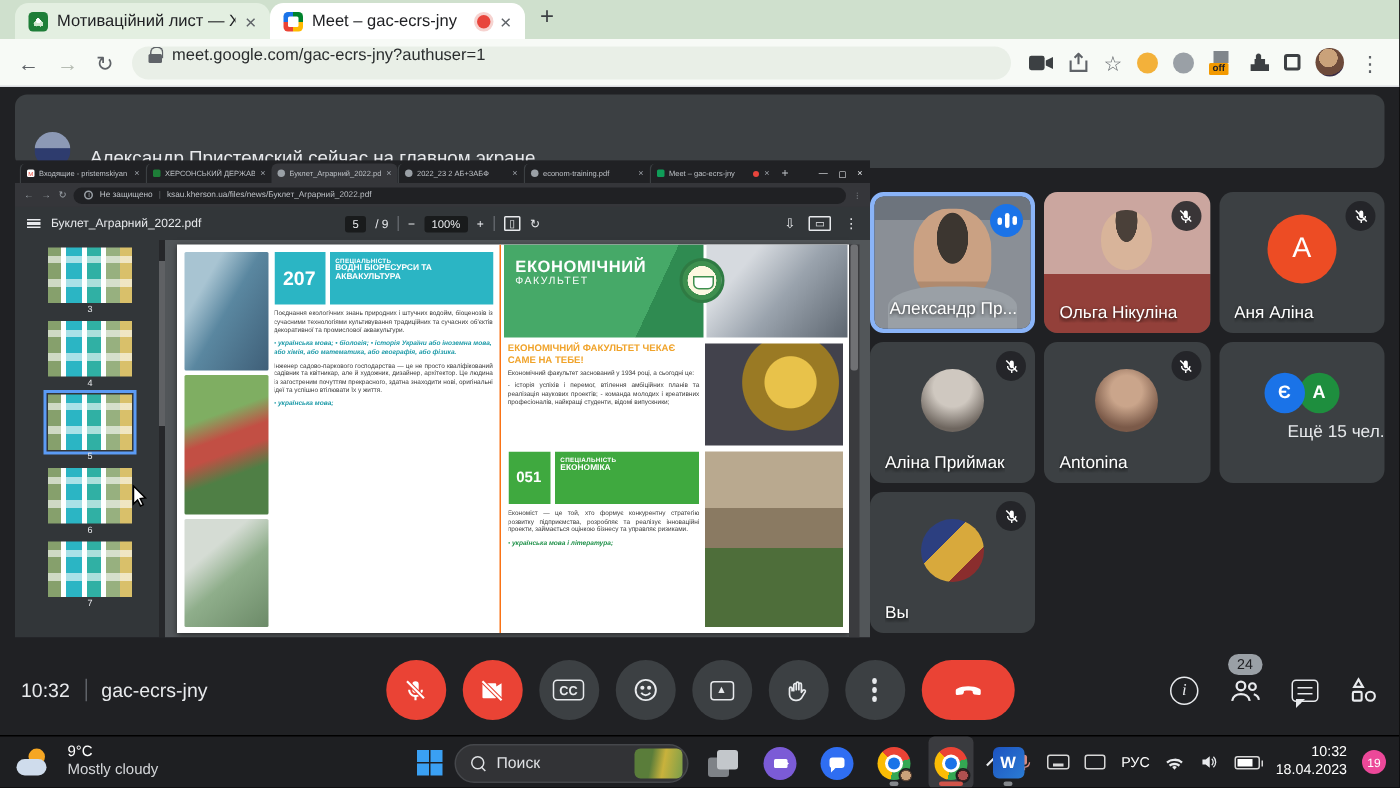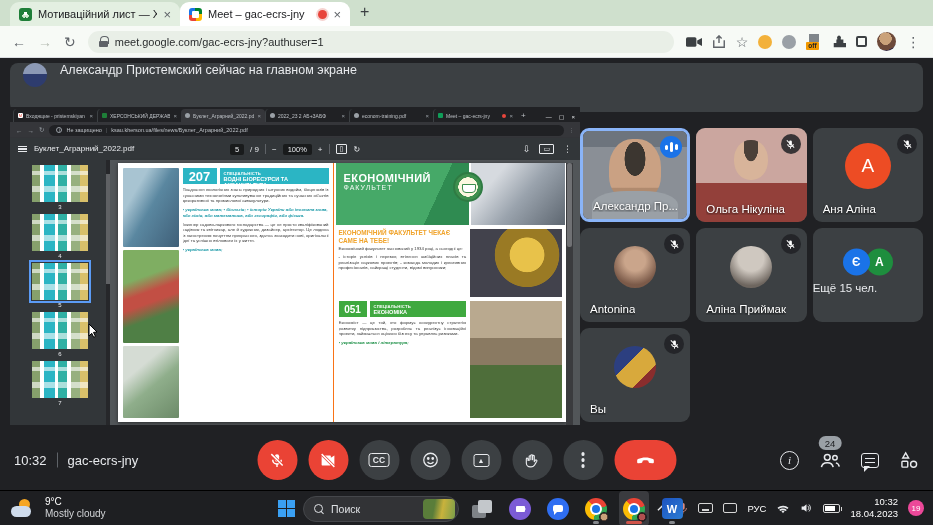--- a/index.html
+++ b/index.html
@@ -17,38 +17,38 @@
 .fav-doc::after{content:"";position:absolute;inset:3px;border-radius:2px;background:radial-gradient(circle at 50% 40%,#fff 0 30%,transparent 31%),radial-gradient(circle at 30% 70%,#cfe8cf 0 25%,transparent 26%),radial-gradient(circle at 72% 70%,#cfe8cf 0 25%,transparent 26%)}
 .fav-meet{background:conic-gradient(#00832d 0 25%,#ffba00 25% 50%,#ea4335 50% 75%,#1a73e8 75%);border-radius:3px}
 .fav-meet::after{content:"";position:absolute;inset:3px;background:#fff;border-radius:1px}
 .tab-title{flex:1;overflow:hidden;white-space:nowrap}
 .rec-dot{width:9px;height:9px;border-radius:50%;background:#e8453c;flex:none;box-shadow:0 0 0 2px #f6d3d0}
 .tab-close{color:#5f6368;font-size:13px;line-height:1}
 .newtab{margin:0 0 5px 10px;font-size:16px;color:#3c4043}
 .toolbar{position:absolute;top:26px;left:0;right:0;height:32px;background:#f7faf6;display:flex;align-items:center;padding:0 12px;gap:12px;border-bottom:1px solid #dadce0}
 .nav-ic{color:#5f6368;font-size:14px;line-height:1}
 .nav-ic.dim{color:#b6bcb3}
-.addr{flex:1;max-width:586px;height:22px;background:#e9efe7;border-radius:12px;display:flex;align-items:center;gap:7px;padding:0 11px;font-size:11px;color:#2a2d2e}
+.addr{flex:1;max-width:586px;height:22px;background:#e9efe7;border-radius:12px;display:flex;align-items:flex-start;gap:7px;padding:0 11px;font-size:11px;color:#2a2d2e}
 .lock{width:9px;height:11px;position:relative;flex:none}
 .lock::before{content:"";position:absolute;left:1px;top:0;width:7px;height:7px;border:1.4px solid #5f6368;border-radius:4px 4px 0 0;border-bottom:none}
 .lock::after{content:"";position:absolute;left:0;bottom:0;width:9px;height:6px;background:#5f6368;border-radius:1px}
 .tb-icons{display:flex;align-items:center;gap:10px}
 .ext-dot{width:14px;height:14px;border-radius:50%}
 .ext-orange{background:#f3b13a}
 .ext-globe{background:#9aa0a6}
 .ext-off{width:16px;height:16px;position:relative}
 .ext-off .castle{position:absolute;top:0;left:3px;width:10px;height:8px;background:#80868b}
 .ext-off .offlbl{position:absolute;bottom:0;left:0;background:#f29900;color:#202124;font-size:6.5px;font-weight:bold;padding:0 2px;border-radius:1px;line-height:1.2}
 .ext-box{width:11px;height:11px;border:2px solid #3c4043;border-radius:2px}
 .avatar-sm{width:19px;height:19px;border-radius:50%;background:radial-gradient(circle at 45% 35%,#caa27a 0 38%,#6d4a3a 39% 70%,#3a2d44 71%)}
 .menu-dots{color:#5f6368;font-size:14px}
 
 
 .meet{position:absolute;top:58px;left:0;width:933px;height:432px;background:#202124}
-.banner{position:absolute;top:5px;left:10px;right:10px;height:49px;background:#3c4043;border-radius:8px;display:flex;align-items:flex-start;gap:13px;padding:0 13px;color:#e8eaed;font-size:12.5px}
+.banner{position:absolute;top:5px;left:10px;right:10px;height:49px;background:#3c4043;border-radius:8px;display:flex;align-items:flex-end;gap:13px;padding:0 13px;color:#e8eaed;font-size:12.5px}
 .banner-av{width:24px;height:24px;border-radius:50%;background:linear-gradient(180deg,#8c99b5 0 45%,#2e3c6e 46%),radial-gradient(circle at 50% 35%,#d9b18f 0 40%,transparent 41%);flex:none}
 
 
 .sshare{position:absolute;top:49px;left:10px;width:570px;height:318px;background:#202124;overflow:hidden}
 .itabs{height:15px;background:#202124;display:flex;align-items:flex-end;padding-left:3px;color:#bdc1c6}
 .itab{width:84px;height:13px;display:flex;align-items:center;gap:3px;padding:0 4px;font-size:5px;border-radius:4px 4px 0 0;overflow:hidden;flex:none;border-left:1px solid #3c4043}
 .itab.active{background:#35363a;border-left:none}
 .itab .ifav{width:5px;height:5px;flex:none;border-radius:1px}
 .itab .ititle{flex:1;overflow:hidden;white-space:nowrap}
 .itab .ix{font-size:6px;color:#9aa0a6}
@@ -82,21 +82,21 @@
 
 
 .spread{width:448px;height:259px;background:#fff;display:flex;box-shadow:0 1px 4px rgba(0,0,0,.5);overflow:hidden}
 .pgL{width:48%;display:flex;gap:4px;padding:5px 4px 4px 5px}
 .photoCol{width:56px;display:flex;flex-direction:column;gap:3px;flex:none}
 .ph{border-radius:1px}
 .ph1{flex:1.1;background:linear-gradient(120deg,#a8c4d2 0 25%,#5a87a0 50%,#3f5f78)}
 .ph2{flex:1.3;background:linear-gradient(160deg,#7fae62 0 30%,#c24f44 45% 55%,#4f7f45 70%)}
 .ph3{flex:1;background:linear-gradient(140deg,#d5dcd4 0 30%,#8fae8b 55%,#6c8a68)}
 .txtCol{flex:1;display:flex;flex-direction:column;gap:3px;overflow:hidden}
-.spec{display:flex;height:16px;flex:none}
+.spec{display:flex;height:35px;flex:none}
 .spec .num{background:#2bb5c4;color:#fff;font-weight:bold;font-size:13px;display:flex;align-items:center;justify-content:center;width:34px;flex:none}
 .spec .st{background:#2bb5c4;color:#fff;margin-left:3px;flex:1;padding:2.5px 4px;overflow:hidden}
 .st .lbl{font-size:4.2px;font-weight:bold;letter-spacing:.2px}
 .st .ttl{font-size:5.6px;font-weight:bold;line-height:1.08}
 .pbodytxt{font-size:4.3px;color:#3a3a3a;line-height:1.3;text-align:justify}
 .bullets{font-size:4.4px;color:#1d9aa8;font-weight:bold;font-style:italic;line-height:1.35}
 .pgR{width:52%;display:flex;flex-direction:column;gap:4px;padding:0 0 4px 2px;border-left:1px solid #f97316}
 .facHead{height:62px;display:flex;position:relative;flex:none}
 .facGreen{width:58%;background:linear-gradient(115deg,#46a968 0 72%,#2f8b51 72%);color:#fff;padding:9px 7px 0 8px;position:relative}
 .fac1{font-size:11px;font-weight:bold;letter-spacing:.4px}
@@ -135,21 +135,21 @@
 .init-c{position:absolute;left:50%;top:40%;transform:translate(-50%,-50%);width:46px;height:46px;border-radius:50%;background:#ed4c24;color:#fff;font-size:19px;display:flex;align-items:center;justify-content:center}
 .ovf{position:absolute;left:50%;top:36%;transform:translate(-50%,-50%);display:flex}
 .ovf .c{width:27px;height:27px;border-radius:50%;color:#fff;font-size:12px;font-weight:bold;display:flex;align-items:center;justify-content:center}
 .ovf .c1{background:#1a73e8;z-index:1}
 .ovf .c2{background:#1e8e3e;margin-left:-4px}
 .micoff{position:absolute;top:6px;right:6px;width:20px;height:20px;border-radius:50%;background:rgba(32,33,36,.85);display:flex;align-items:center;justify-content:center}
 .audio-ind{position:absolute;top:5px;right:5px;width:22px;height:22px;border-radius:50%;background:#1a73e8;display:flex;align-items:center;justify-content:center;gap:2px}
 .audio-ind i{width:3px;background:#fff;border-radius:2px;display:block}
 .audio-ind i:nth-child(1){height:5px}.audio-ind i:nth-child(2){height:10px}.audio-ind i:nth-child(3){height:6px}
 .tname{position:absolute;left:10px;bottom:7px;font-size:11.5px;color:#fff;text-shadow:0 1px 3px rgba(0,0,0,.9);white-space:nowrap;overflow:hidden;max-width:92%}
-.tname-c{position:absolute;left:0;right:0;top:57%;text-align:left;font-size:11.5px;color:#e8eaed}
+.tname-c{position:absolute;left:0;right:0;top:57%;text-align:right;font-size:11.5px;color:#e8eaed}
 
 
 .mctrl{position:absolute;left:0;right:0;bottom:0;height:60px}
 .mleft{position:absolute;left:14px;top:50%;transform:translateY(-50%);display:flex;align-items:center;gap:10px;color:#e8eaed;font-size:13px}
 .mdiv{width:1px;height:15px;background:#5f6368}
 .mcenter{position:absolute;left:50%;top:50%;transform:translate(-50%,-50%);display:flex;gap:11px;align-items:center}
 .cbtn{width:40px;height:40px;border-radius:50%;background:#3c4043;display:flex;align-items:center;justify-content:center;flex:none}
 .cbtn.red{background:#ea4335}
 .endcall{width:62px;height:40px;border-radius:22px;background:#ea4335;display:flex;align-items:center;justify-content:center}
 .ccbox{border:1.6px solid #e8eaed;border-radius:3px;color:#e8eaed;font-size:8.5px;font-weight:bold;padding:2px 3px;line-height:1}
@@ -472,40 +472,40 @@
         <div class="micoff">
             <svg width="11" height="11" viewBox="0 0 24 24">
               <path fill="#fff" d="M12 14a3 3 0 0 0 3-3V6a3 3 0 0 0-6 0v5a3 3 0 0 0 3 3z"></path>
               <path fill="#fff" d="M17 11a5 5 0 0 1-10 0H5a7 7 0 0 0 6 6.92V21h2v-3.08A7 7 0 0 0 19 11h-2z"></path>
               <line x1="4" y1="3" x2="20" y2="19" stroke="#fff" stroke-width="2.2"></line>
             </svg>
           </div>
         <div class="tname">Аня Аліна</div>
       </div>
       <div class="tile">
+        <div class="avc av-alina"></div>
+        <div class="micoff">
+            <svg width="11" height="11" viewBox="0 0 24 24">
+              <path fill="#fff" d="M12 14a3 3 0 0 0 3-3V6a3 3 0 0 0-6 0v5a3 3 0 0 0 3 3z"></path>
+              <path fill="#fff" d="M17 11a5 5 0 0 1-10 0H5a7 7 0 0 0 6 6.92V21h2v-3.08A7 7 0 0 0 19 11h-2z"></path>
+              <line x1="4" y1="3" x2="20" y2="19" stroke="#fff" stroke-width="2.2"></line>
+            </svg>
+          </div>
+        <div class="tname">Аліна Приймак</div>
+      </div>
+      <div class="tile">
         <div class="avc av-ant"></div>
         <div class="micoff">
             <svg width="11" height="11" viewBox="0 0 24 24">
               <path fill="#fff" d="M12 14a3 3 0 0 0 3-3V6a3 3 0 0 0-6 0v5a3 3 0 0 0 3 3z"></path>
               <path fill="#fff" d="M17 11a5 5 0 0 1-10 0H5a7 7 0 0 0 6 6.92V21h2v-3.08A7 7 0 0 0 19 11h-2z"></path>
               <line x1="4" y1="3" x2="20" y2="19" stroke="#fff" stroke-width="2.2"></line>
             </svg>
           </div>
         <div class="tname">Antonina</div>
-      </div>
-      <div class="tile">
-        <div class="avc av-alina"></div>
-        <div class="micoff">
-            <svg width="11" height="11" viewBox="0 0 24 24">
-              <path fill="#fff" d="M12 14a3 3 0 0 0 3-3V6a3 3 0 0 0-6 0v5a3 3 0 0 0 3 3z"></path>
-              <path fill="#fff" d="M17 11a5 5 0 0 1-10 0H5a7 7 0 0 0 6 6.92V21h2v-3.08A7 7 0 0 0 19 11h-2z"></path>
-              <line x1="4" y1="3" x2="20" y2="19" stroke="#fff" stroke-width="2.2"></line>
-            </svg>
-          </div>
-        <div class="tname">Аліна Приймак</div>
       </div>
       <div class="tile">
         <div class="ovf">
           <span class="c c1">Є</span>
           <span class="c c2">А</span>
         </div>
         <div class="tname-c">Ещё 15 чел.</div>
       </div>
       <div class="tile">
         <div class="avc av-you"></div>

